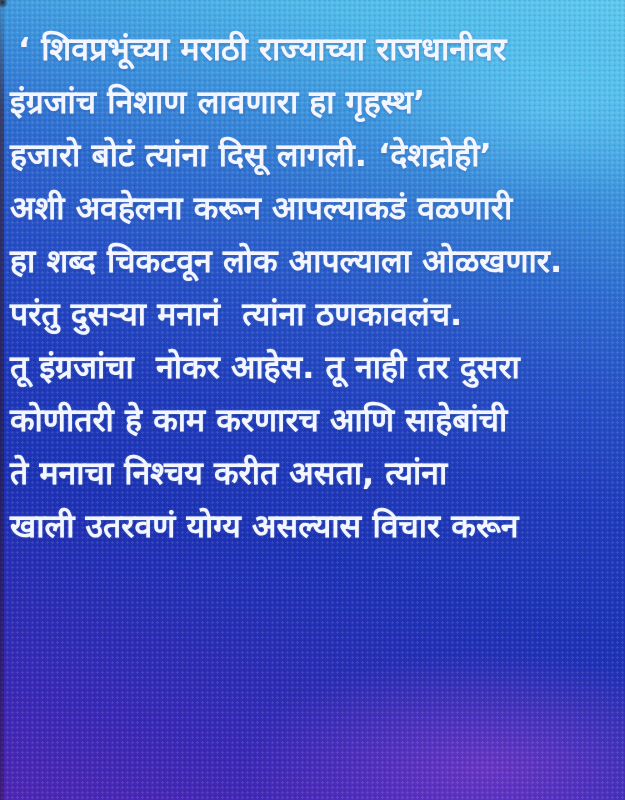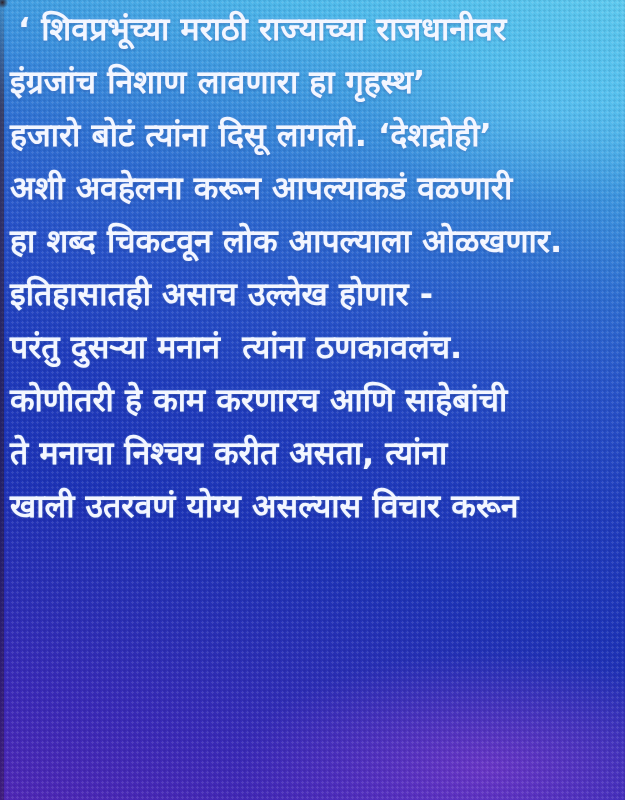--- a/index.html
+++ b/index.html
@@ -82,38 +82,39 @@
     white-space: pre;
     font-size: 32px;
     font-weight: 700;
     color: #f3f6ff;
     text-shadow:
       0 0 2px rgba(150,190,255,0.55),
       0 1px 3px rgba(20,40,120,0.35);
   }
   .text-line.first {
     padding-left: 8px;
+    margin-top: 20px;
   }
 </style>
 </head>
 <body>
 
 <div class="scan-page">
 
   <div class="halftone"></div>
 
   <div class="scan-edge-left"></div>
   <div class="scan-corner-mark"></div>
 
   <div class="text-block">
     <p class="text-line first">‘ शिवप्रभूंच्या मराठी राज्याच्या राजधानीवर</p>
     <p class="text-line">इंग्रजांच निशाण लावणारा हा गृहस्थ’</p>
     <p class="text-line">हजारो बोटं त्यांना दिसू लागली. ‘देशद्रोही’</p>
     <p class="text-line">अशी अवहेलना करून आपल्याकडं वळणारी</p>
     <p class="text-line">हा शब्द चिकटवून लोक आपल्याला ओळखणार.</p>
-    <p class="text-line">इतिहासातही असाच उल्लेख होणार -</p>
     <p class="text-line">परंतु दुसऱ्या मनानं  त्यांना ठणकावलंच.</p>
+    <p class="text-line">तू इंग्रजांचा  नोकर आहेस. तू नाही तर दुसरा</p>
     <p class="text-line">कोणीतरी हे काम करणारच आणि साहेबांची</p>
     <p class="text-line">ते मनाचा निश्चय करीत असता, त्यांना</p>
     <p class="text-line">खाली उतरवणं योग्य असल्यास विचार करून</p>
   </div>
 
 </div>
 
 </body></html>

